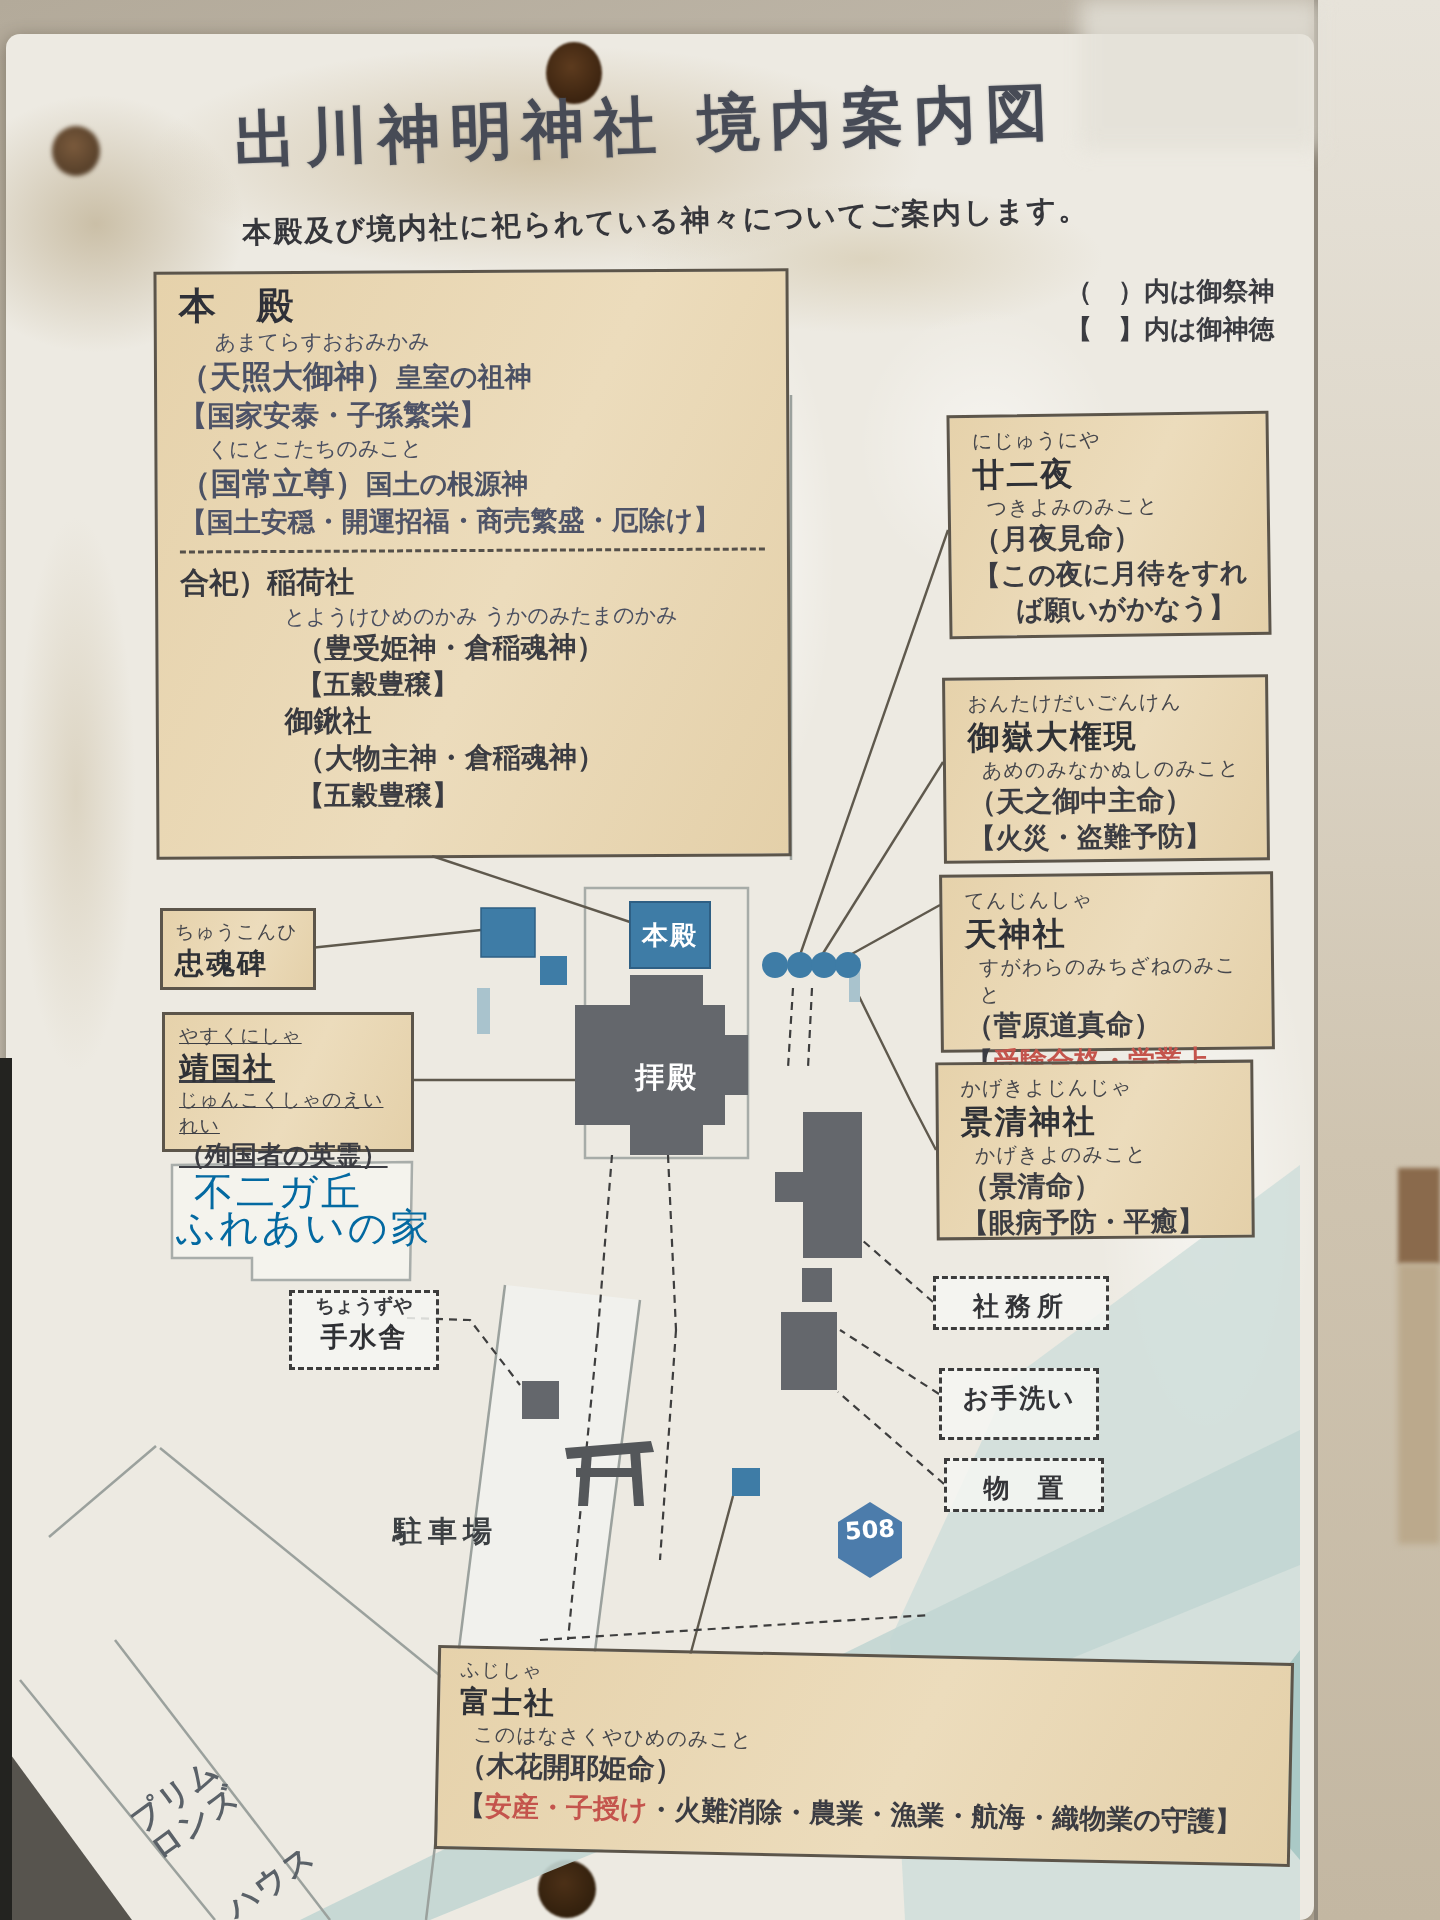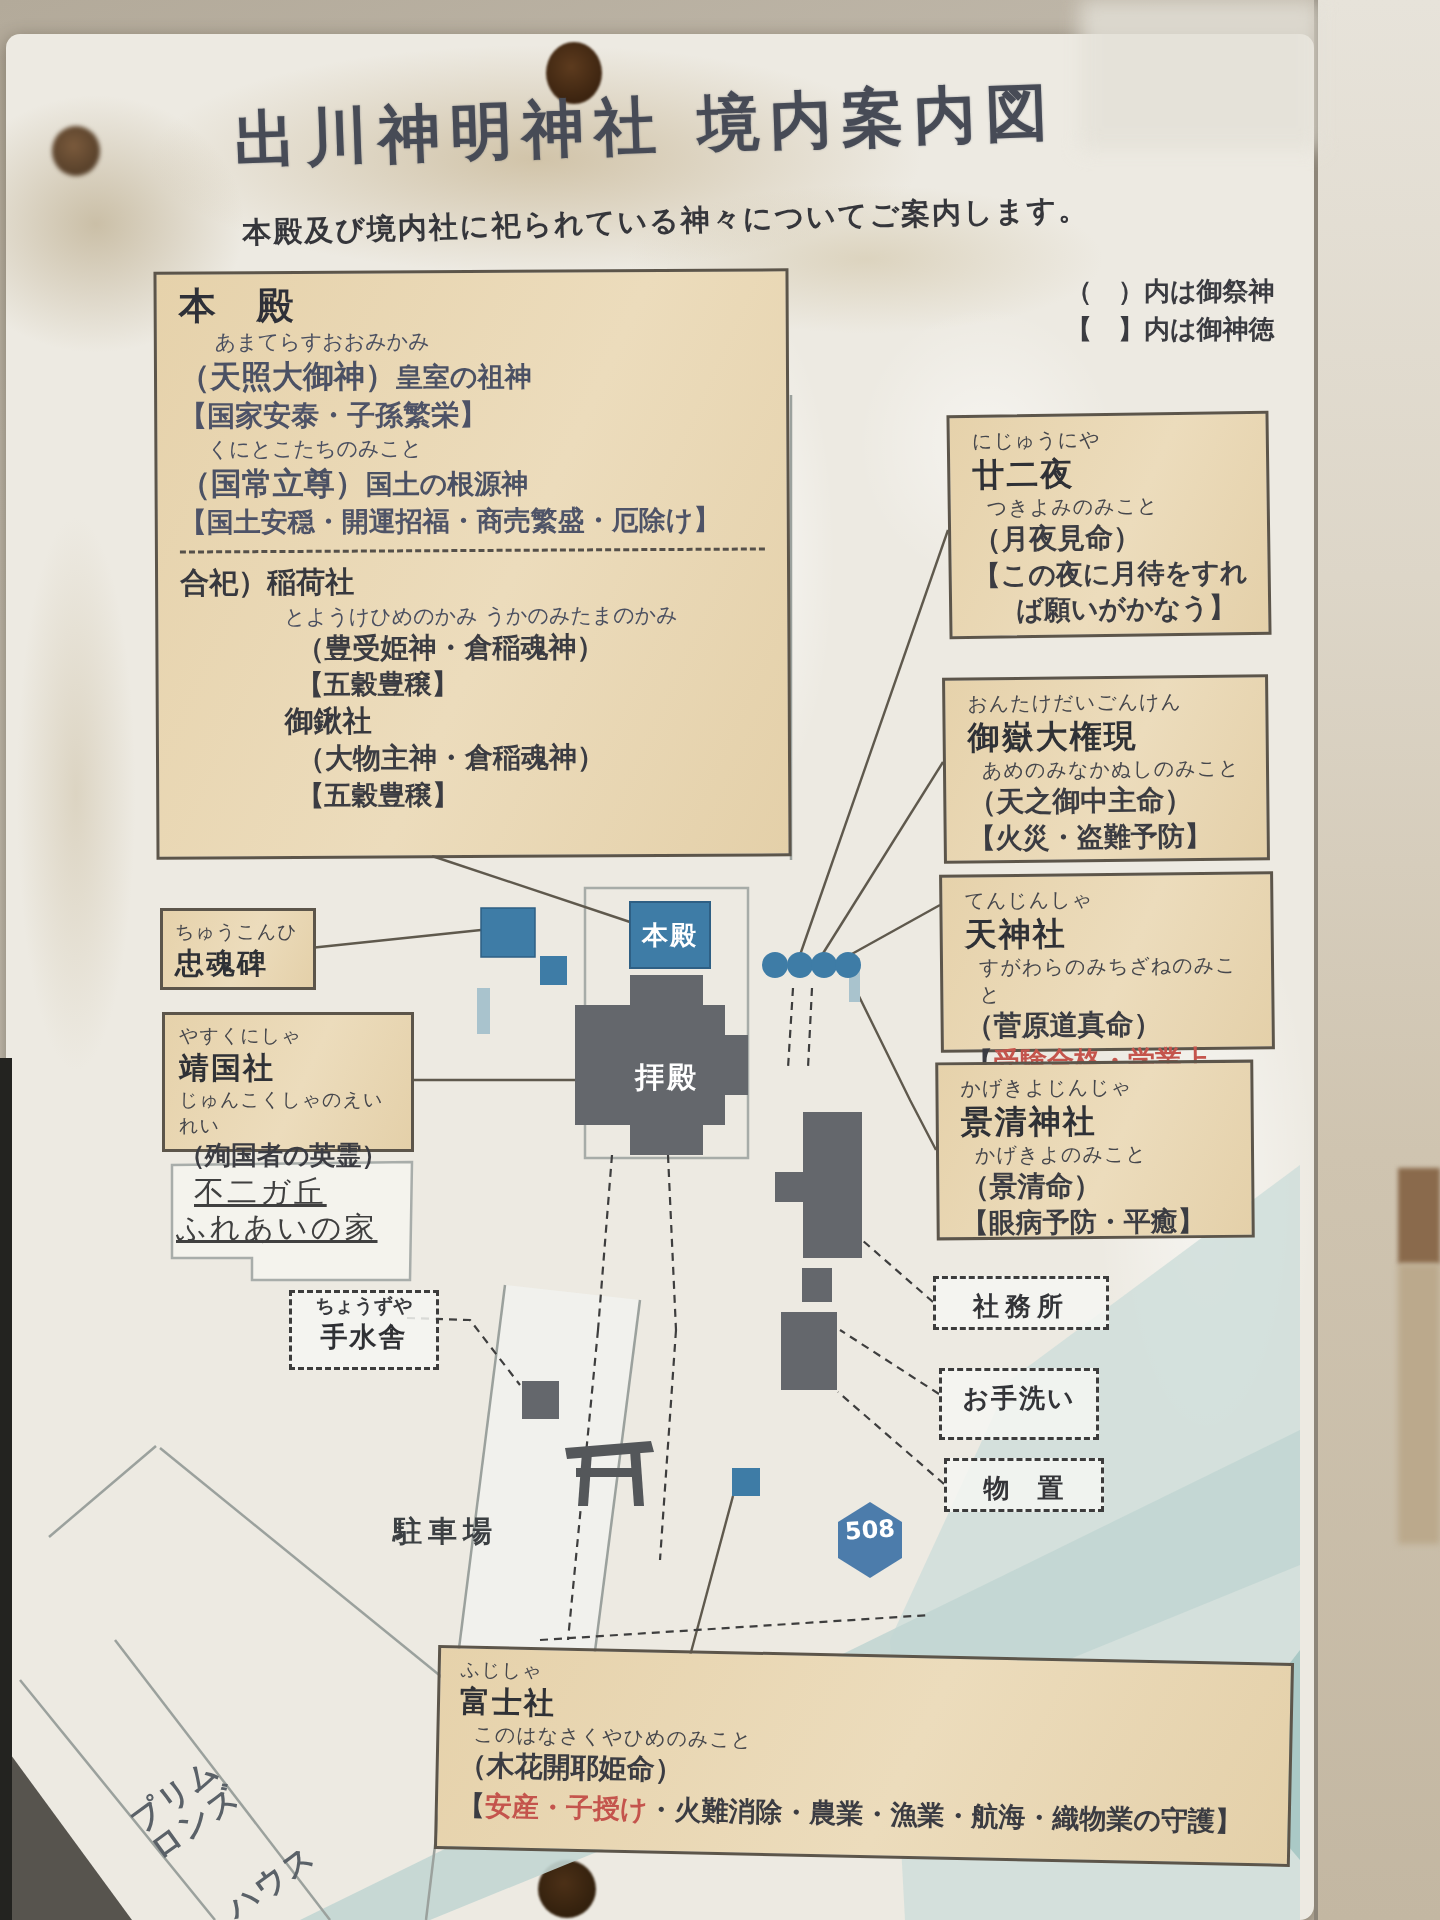--- a/index.html
+++ b/index.html
@@ -51,21 +51,21 @@
   .honden .sep{border:none;border-top:3px dashed #55504a;margin:10px 4px 10px 0;}
   .honden .g1{font-size:29px;font-weight:bold;color:#37383e;line-height:1.35;}
   .honden .in{margin-left:104px;}
   .honden .in2{margin-left:116px;}
   
   .dashbox{position:absolute;border:3px dashed #3c3c3c;background:rgba(245,246,242,.85);
     text-align:center;box-sizing:border-box;}
   .dashbox .t{font-size:26px;font-weight:bold;color:#333438;letter-spacing:6px;}
   
   .maplab{position:absolute;color:#fff;font-weight:bold;text-align:center;}
-  .fujigaoka{left:188px;top:1140px;font-size:30px;color:#404040;letter-spacing:3px;line-height:36px;text-decoration:underline;}
+  .fujigaoka{left:188px;top:1140px;font-size:39px;color:#0369a1;letter-spacing:3px;line-height:36px;}
   .parking{left:346px;top:1478px;font-size:29px;letter-spacing:6px;color:#3c4043;font-weight:bold;margin-left:41px;}
   .hand{position:absolute;color:#5a6168;font-size:31px;font-weight:bold;transform:rotate(-36deg);line-height:34px;letter-spacing:2px;}
 </style>
 </head>
 <body>
 
 <div class="abs board">
 
   <div class="stain" style="left:140px;top:10px;width:780px;height:230px;background:radial-gradient(ellipse,rgba(186,164,122,.55),rgba(186,164,122,0) 70%);"></div>
   <div class="stain" style="left:-60px;top:60px;width:300px;height:260px;background:radial-gradient(ellipse,rgba(168,148,108,.5),rgba(168,148,108,0) 70%);"></div>
@@ -213,21 +213,21 @@
     <div class="kamif">かげきよのみこと</div>
     <div class="kami">（景清命）</div>
     <div class="virtue">【眼病予防・平癒】</div>
   </div>
 
   <div class="sbox" style="left:154px;top:874px;width:156px;height:82px;padding:8px 12px;">
     <div class="furi" style="font-size:19px;">ちゅうこんひ</div>
     <div class="bname" style="font-size:29px;">忠魂碑</div>
   </div>
 
-  <div class="sbox" style="left:156px;top:978px;width:252px;height:140px;padding:8px 14px;">
+  <div class="sbox" style="left:156px;top:978px;width:252px;height:140px;padding:8px 14px;text-decoration:underline;">
     <div class="furi" style="font-size:19px;">やすくにしゃ</div>
     <div class="bname" style="font-size:30px;">靖国社</div>
     <div class="furi" style="font-size:19px;">じゅんこくしゃのえいれい</div>
     <div class="kami" style="font-size:26px;">（殉国者の英霊）</div>
   </div>
 
   <div class="abs maplab" style="left:624px;top:884px;width:80px;font-size:26px;letter-spacing:2px;">本殿</div>
   <div class="abs maplab" style="left:589px;top:1024px;width:144px;font-size:29px;letter-spacing:3px;">拝殿</div>
 
   <div class="abs fujigaoka">

